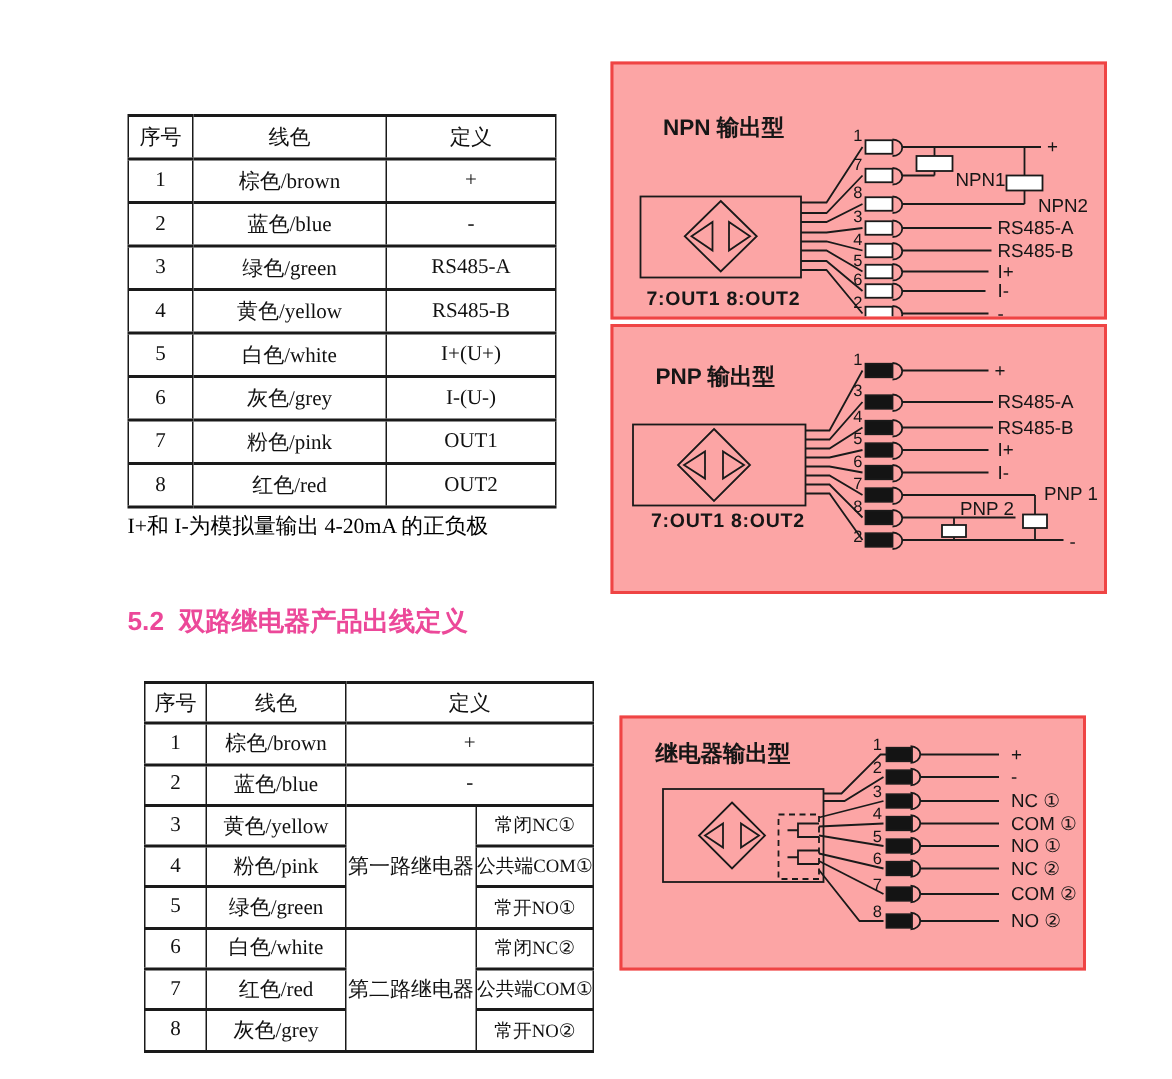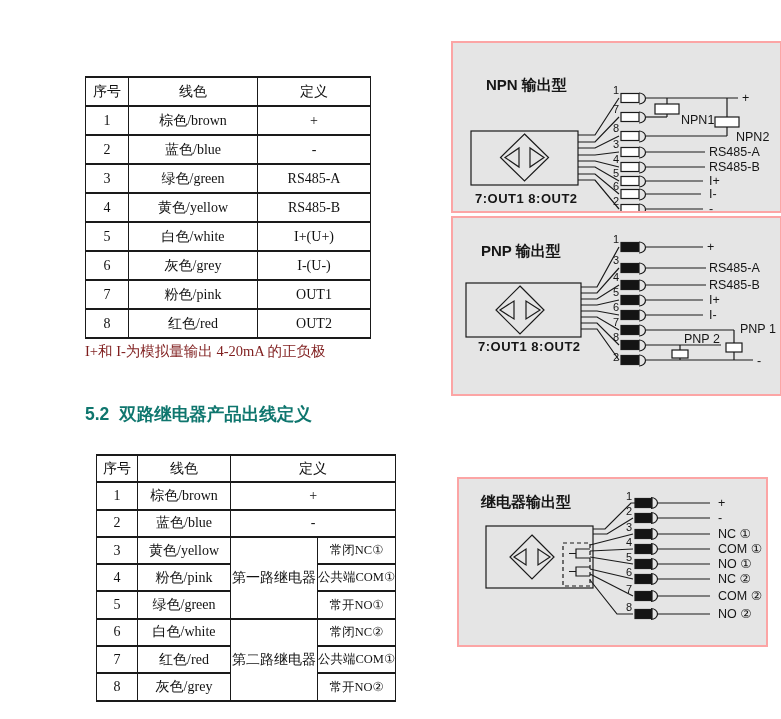--- a/index.html
+++ b/index.html
@@ -12,29 +12,29 @@
         text-align:center;vertical-align:middle;font-weight:normal;font-size:14px;
         padding:0;white-space:nowrap;overflow:hidden;}
   .t1{left:85px;top:76px;}
   .t1 td,.t1 th{height:27px;}
   .t1 .c-no{width:42px;}  .t1 .c-color{width:128px;} .t1 .c-def{width:112px;}
   .t2{left:96px;top:454px;}
   .t2 td,.t2 th{height:25.3px;}
   .t2 .c-no{width:40px;} .t2 .c-color{width:92px;} .t2 .c-relay{width:86px;margin-left:28px;} .t2 .c-state{width:76px;font-size:12.5px;}
 
   
-  .notes{position:absolute;left:85px;top:341px;font-size:14.5px;line-height:20px;color:#7f1d1d;}
+  .notes{position:absolute;left:85px;top:341px;font-size:14.5px;line-height:20px;color:#000000;}
 
   
   .heading{position:absolute;left:85px;top:402px;font-family:"Liberation Sans","DejaVu Sans",sans-serif;
-           font-weight:bold;font-size:17.5px;color:#0f766e;}
+           font-weight:bold;font-size:17.5px;color:#ec4899;}
   .heading .num{margin-right:10px;}
 
   
-  .dbox{position:absolute;border:2px solid #fca5a5;background:#e5e5e5;box-sizing:border-box;overflow:hidden;margin-left:44px;}
+  .dbox{position:absolute;border:2px solid #ef4444;background:#fca5a5;box-sizing:border-box;overflow:hidden;}
   .box-npn{left:407px;top:41px;width:331px;height:172px;}
   .box-pnp{left:407px;top:216px;width:331px;height:180px;}
   .box-relay{left:413px;top:477px;width:311px;height:170px;}
   .dbox svg{display:block;}
   .dsvg text{font-family:"Liberation Sans","DejaVu Sans",sans-serif;fill:#161616;}
   .dsvg .title{font-size:15px;font-weight:bold;}
   .dsvg .caption{font-size:13px;font-weight:600;letter-spacing:.5px;}
   .dsvg .wnum{font-size:11px;}
   .dsvg .wlabel{font-size:12.5px;}
   .dsvg line,.dsvg path,.dsvg polyline,.dsvg polygon,.dsvg rect{stroke:#1a1a1a;stroke-width:1.2;fill:none;}

